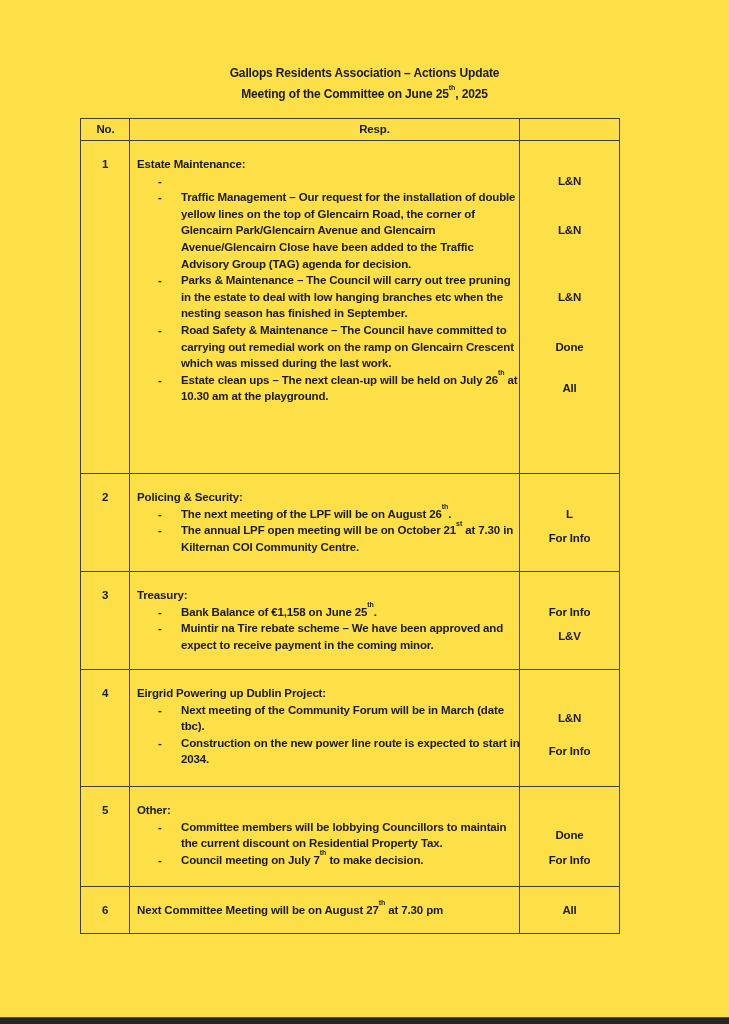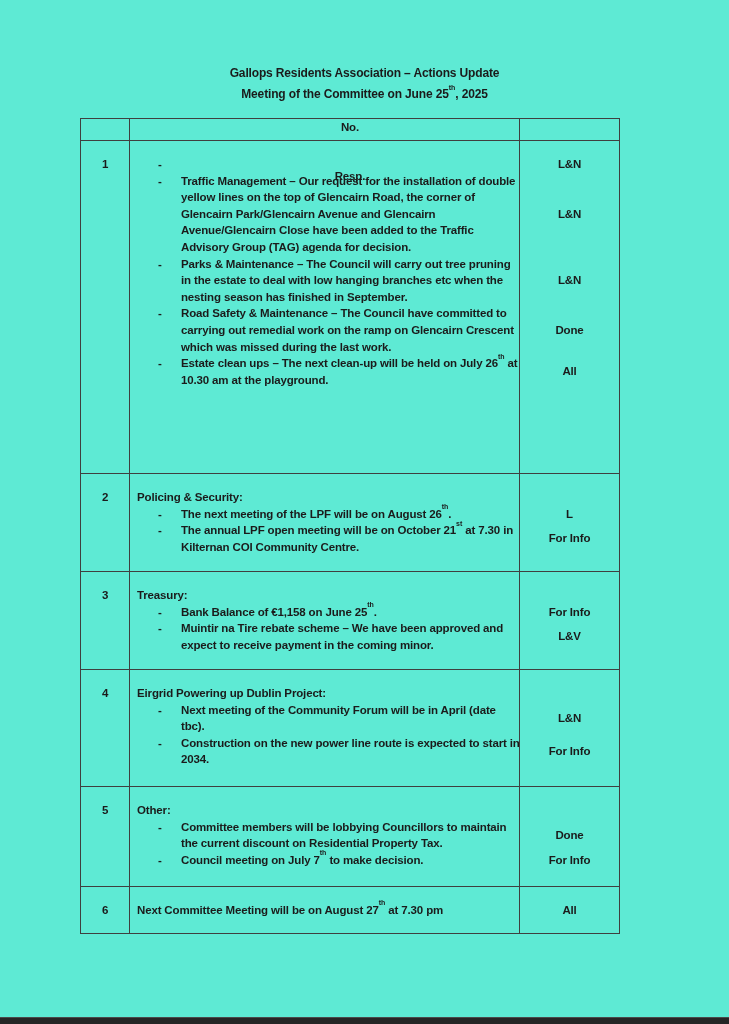--- a/index.html
+++ b/index.html
@@ -4,21 +4,21 @@
 <style>
   :root{
     --ink:#1b1b1b;
     --line:#3f3f3f;
     --bar:#252525;
   }
   html,body{margin:0;padding:0;background:#ffffff;}
   .page{
     position:relative;
     width:729px;height:1024px;
-    background:#5eead4;
+    background:#fde047;
     overflow:hidden;
     font-family:"Liberation Sans", sans-serif;
     font-weight:700;
     color:var(--ink);
     letter-spacing:-0.15px;
   }
   .doc-title{
     margin-top:63px;
     text-align:center;
     font-size:12px;
@@ -46,21 +46,21 @@
   }
   .trow:first-child{border-top:none;}
   
   .trow::before{
     content:"";position:absolute;top:0;bottom:0;left:48px;width:1px;background:var(--line);
   }
   .trow::after{
     content:"";position:absolute;top:0;bottom:0;right:99px;width:1px;background:var(--line);
   }
   
-  .thead{display:flex;align-items:center;height:21px;flex-direction:column;}
+  .thead{display:flex;align-items:center;height:21px;}
   .h-no{flex:0 0 49px;text-align:center;}
   .h-action{flex:0 0 390px;text-align:center;}
   .h-resp{flex:1 1 auto;text-align:center;}
   
   .no-cell{
     position:absolute;left:0;top:15px;width:48px;text-align:center;
   }
   .no-cell.vcenter{top:50%;transform:translateY(-50%);}
   .row-body{
     margin-left:49px;
@@ -105,20 +105,23 @@
   <div class="atable">
 
     <div class="trow thead">
       <div class="h-no">No.</div>
       <div class="h-resp">Resp.</div>
     </div>
 
     <div class="trow" style="min-height:333px">
       <div class="no-cell">1</div>
       <div class="row-body">
+        <div class="hline">
+          <div class="htext">Estate Maintenance:</div>
+        </div>
         <div class="item">
           <div class="ibody">
             <span class="dash">-</span>
           </div>
           <div class="iresp">L&amp;N</div>
         </div>
         <div class="item">
           <div class="ibody">
             <span class="dash">-</span>
             <div class="itext">Traffic Management – Our request for the installation of double yellow lines on the top of Glencairn Road, the corner of Glencairn Park/Glencairn Avenue and Glencairn Avenue/Glencairn Close have been added to the Traffic Advisory Group (TAG) agenda for decision.</div>
@@ -197,21 +200,21 @@
 
     <div class="trow" style="min-height:117px">
       <div class="no-cell">4</div>
       <div class="row-body">
         <div class="hline">
           <div class="htext">Eirgrid Powering up Dublin Project:</div>
         </div>
         <div class="item">
           <div class="ibody">
             <span class="dash">-</span>
-            <div class="itext">Next meeting of the Community Forum will be in April (date tbc).</div>
+            <div class="itext">Next meeting of the Community Forum will be in March (date tbc).</div>
           </div>
           <div class="iresp">L&amp;N</div>
         </div>
         <div class="item">
           <div class="ibody">
             <span class="dash">-</span>
             <div class="itext">Construction on the new power line route is expected to start in 2034.</div>
           </div>
           <div class="iresp">For Info</div>
         </div>

